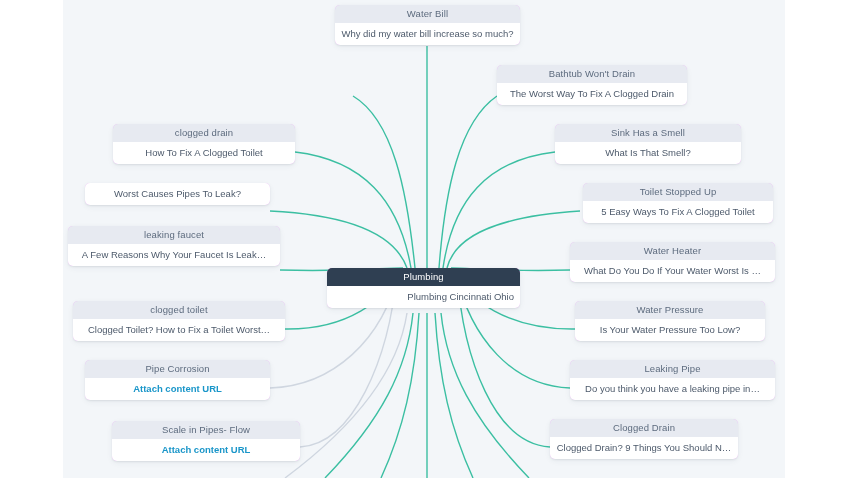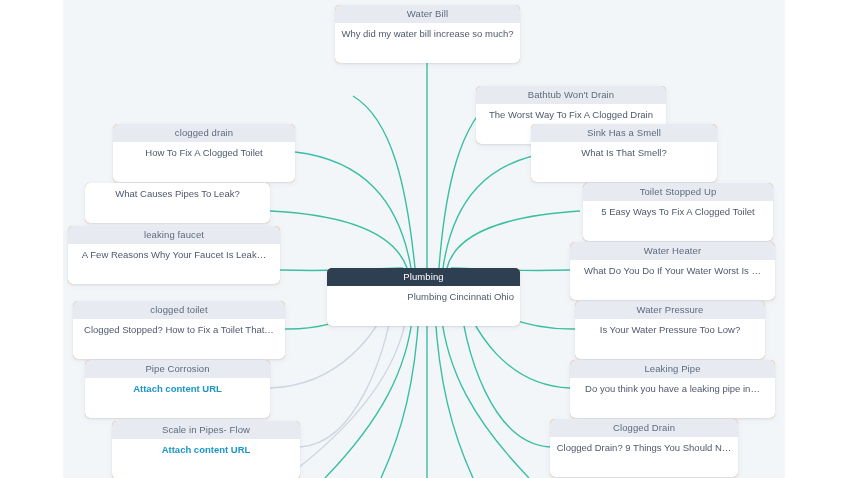--- a/index.html
+++ b/index.html
@@ -19,35 +19,35 @@
     overflow: hidden;
   }
 
   #edges { position: absolute; left: 0; top: 0; width: 722px; height: 478px; }
 
   .node {
     position: absolute;
     border-radius: 5px;
     overflow: hidden;
     box-shadow: 0 1px 2px rgba(45,62,80,0.10), 0 2px 6px rgba(45,62,80,0.06);
-    background: #f97316;
+    background: #f0abfc;
   }
   .node .hdr {
     height: 18px;
     line-height: 18px;
     background: #e7eaf1;
     color: #5d6b7e;
     font-size: 9.5px;
     text-align: center;
     letter-spacing: 0.1px;
     white-space: nowrap;
     overflow: hidden;
   }
   .node .body {
-    height: 40px;
+    height: 22px;
     line-height: 22px;
     background: #ffffff;
     color: #4d5a6b;
     font-size: 9.5px;
     text-align: center;
     white-space: nowrap;
     overflow: hidden;
     padding: 0 6px;
   }
   .node .body.link {
@@ -106,49 +106,49 @@
       <div class="body">Why did my water bill increase so much?</div>
     </div>
 
 
     <div class="node" style="left:50px; top:124px; width:182px;">
       <div class="hdr">clogged drain</div>
       <div class="body">How To Fix A Clogged Toilet</div>
     </div>
 
     <div class="node" style="left:22px; top:183px; width:185px;">
-      <div class="body">What Causes Pipes To Leak?</div>
+      <div class="body">Worst Causes Pipes To Leak?</div>
     </div>
 
     <div class="node" style="left:5px; top:226px; width:212px;">
       <div class="hdr">leaking faucet</div>
       <div class="body">A Few Reasons Why Your Faucet Is Leak…</div>
     </div>
 
     <div class="node" style="left:10px; top:301px; width:212px;">
       <div class="hdr">clogged toilet</div>
-      <div class="body">Clogged Stopped? How to Fix a Toilet That…</div>
+      <div class="body">Clogged Toilet? How to Fix a Toilet Worst…</div>
     </div>
 
     <div class="node" style="left:22px; top:360px; width:185px;">
       <div class="hdr">Pipe Corrosion</div>
       <div class="body link">Attach content URL</div>
     </div>
 
     <div class="node" style="left:49px; top:421px; width:188px;">
       <div class="hdr">Scale in Pipes- Flow</div>
       <div class="body link">Attach content URL</div>
     </div>
 
-    <div class="node" style="left:413px; top:65px; width:190px;margin-top:21px;">
+    <div class="node" style="left:434px; top:65px; width:190px;">
       <div class="hdr">Bathtub Won't Drain</div>
       <div class="body">The Worst Way To Fix A Clogged Drain</div>
     </div>
 
-    <div class="node" style="left:468px; top:124px; width:186px;">
+    <div class="node" style="left:492px; top:124px; width:186px;">
       <div class="hdr">Sink Has a Smell</div>
       <div class="body">What Is That Smell?</div>
     </div>
 
     <div class="node" style="left:520px; top:183px; width:190px;">
       <div class="hdr">Toilet Stopped Up</div>
       <div class="body">5 Easy Ways To Fix A Clogged Toilet</div>
     </div>
 
     <div class="node" style="left:507px; top:242px; width:205px;">

